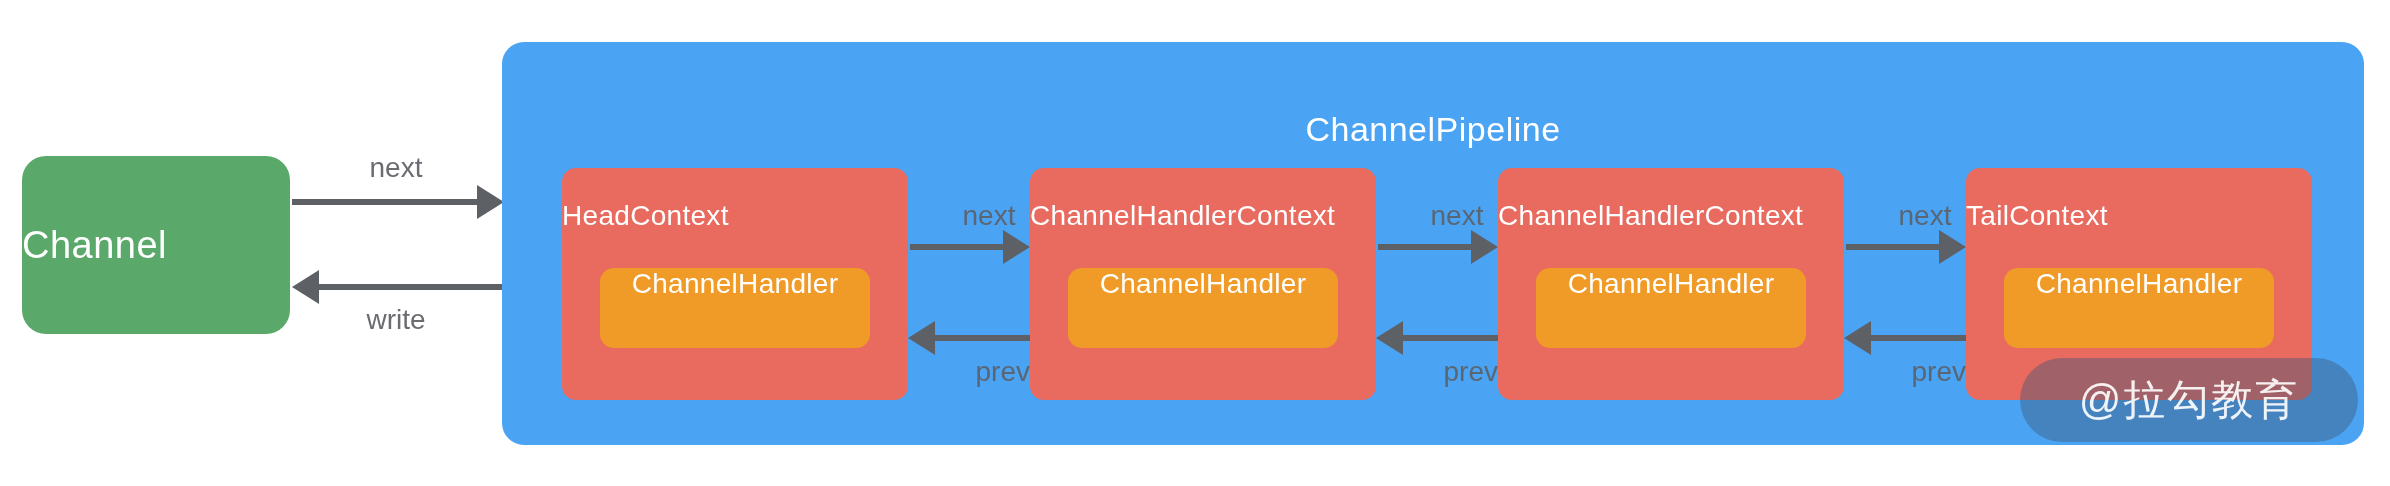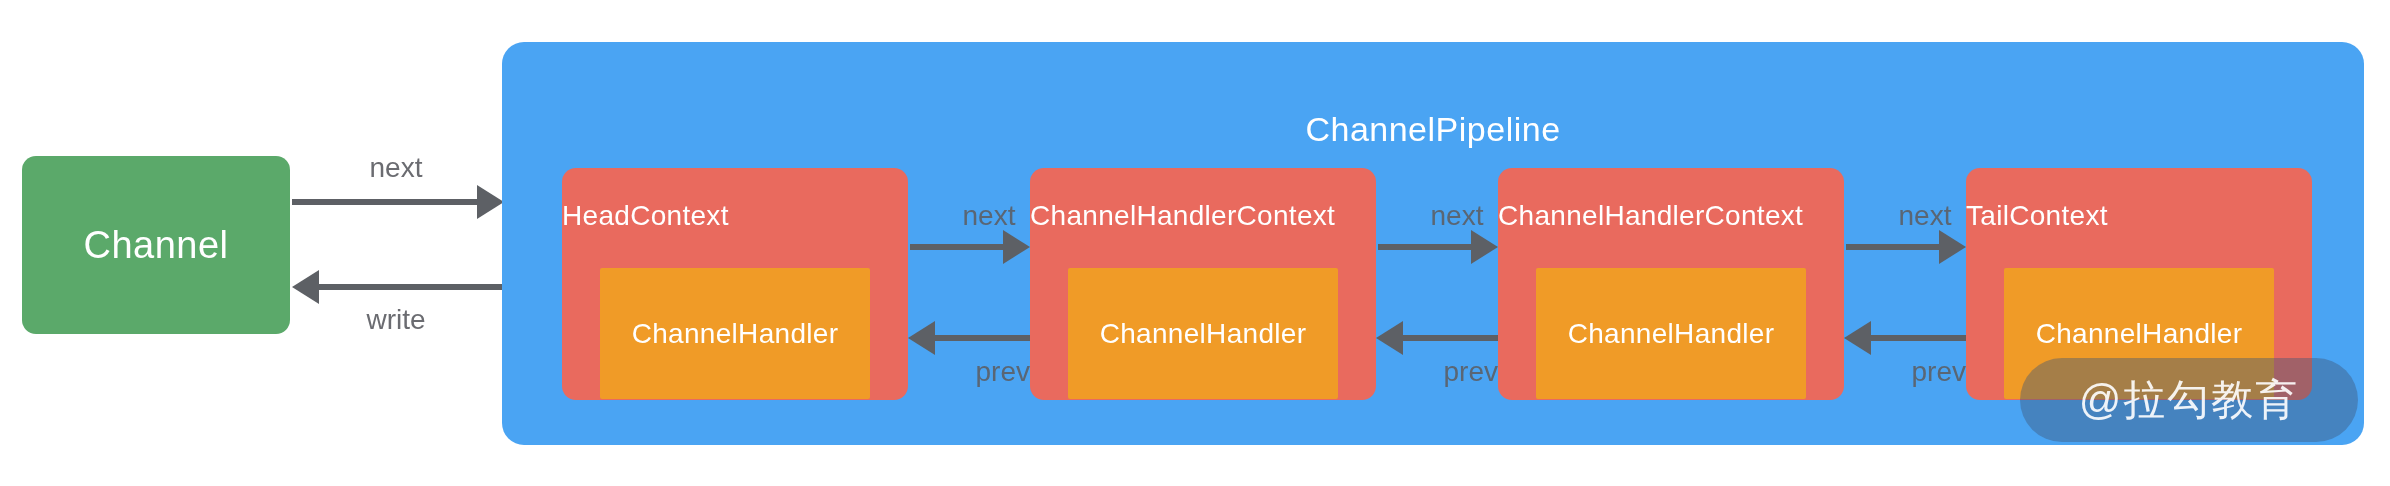--- a/index.html
+++ b/index.html
@@ -21,22 +21,22 @@
     font-family: "Liberation Sans", "DejaVu Sans", sans-serif;
     overflow: hidden;
   }
 
   
   .channel-box {
     position: absolute;
     left: 22px; top: 156px;
     width: 268px; height: 178px;
     background: var(--channel-green);
-    border-radius: 14px;
-    display: flex; align-items: center; justify-content: center;
+    border-radius: 24px;
+    display: flex; align-items: center; 
   }
   .channel-box .label {
     color: #ffffff; font-size: 38px; letter-spacing: 0.5px;
   }
 
   
   .pipeline-box {
     position: absolute;
     left: 502px; top: 42px;
     width: 1862px; height: 403px;
@@ -65,24 +65,24 @@
   .ctx-4 { left: 1966px; }
   .ctx-title {
     position: absolute;
     left: 0; top: 32px; width: 100%;
     text-align: left;
     color: #ffffff; font-size: 28px; letter-spacing: 0.3px;
   }
   .handler {
     position: absolute;
     left: 38px; right: 38px; top: 100px;
-    height: 131px;
+    height: 80px;
     background: var(--handler-orange);
-    border-radius: 2px;
-    display: flex; align-items: center; justify-content: center;
+    border-radius: 14px;
+    display: flex; justify-content: center;
   }
   .handler .label { color: #ffffff; font-size: 28px; letter-spacing: 0.3px; }
 
   
   .hline {
     position: absolute;
     height: 6px;
     background: var(--arrow-gray);
   }
   .arrhead-r {

